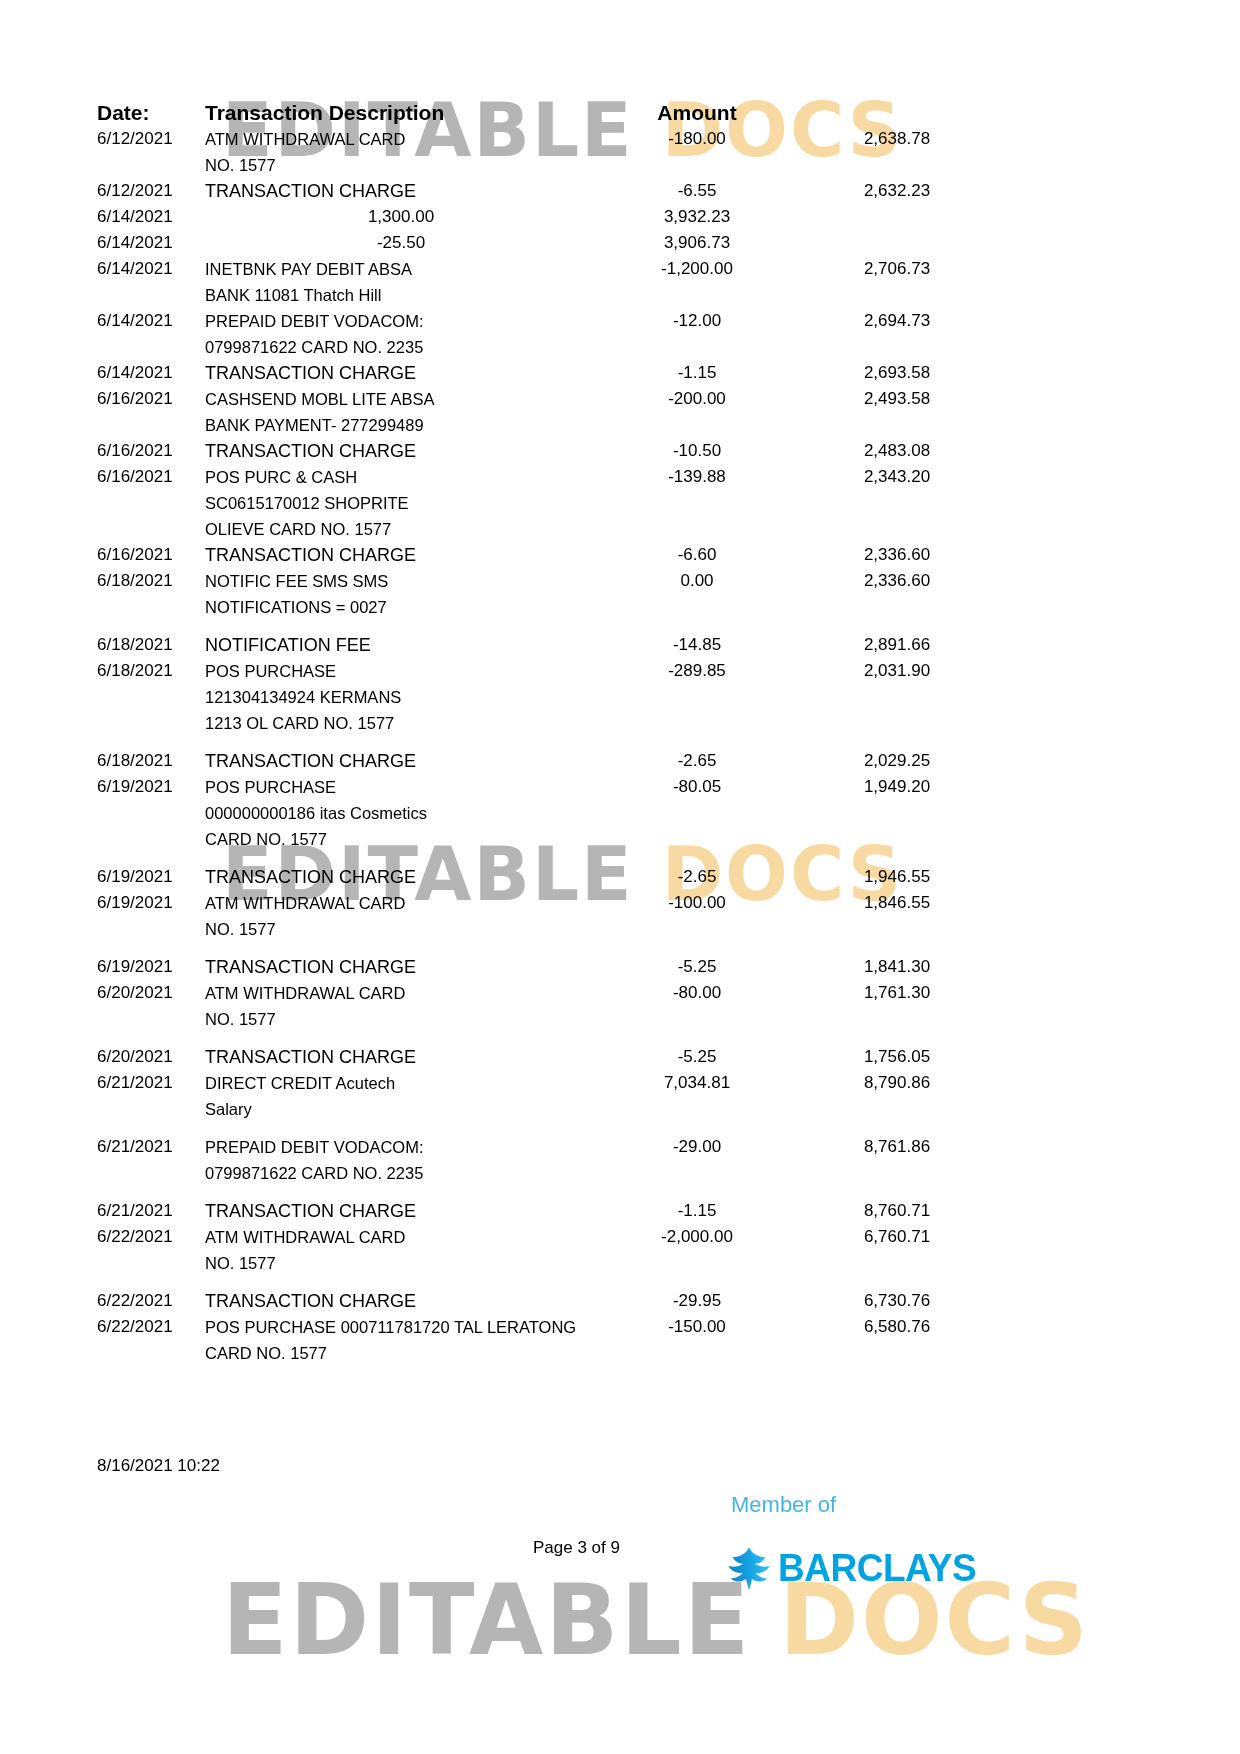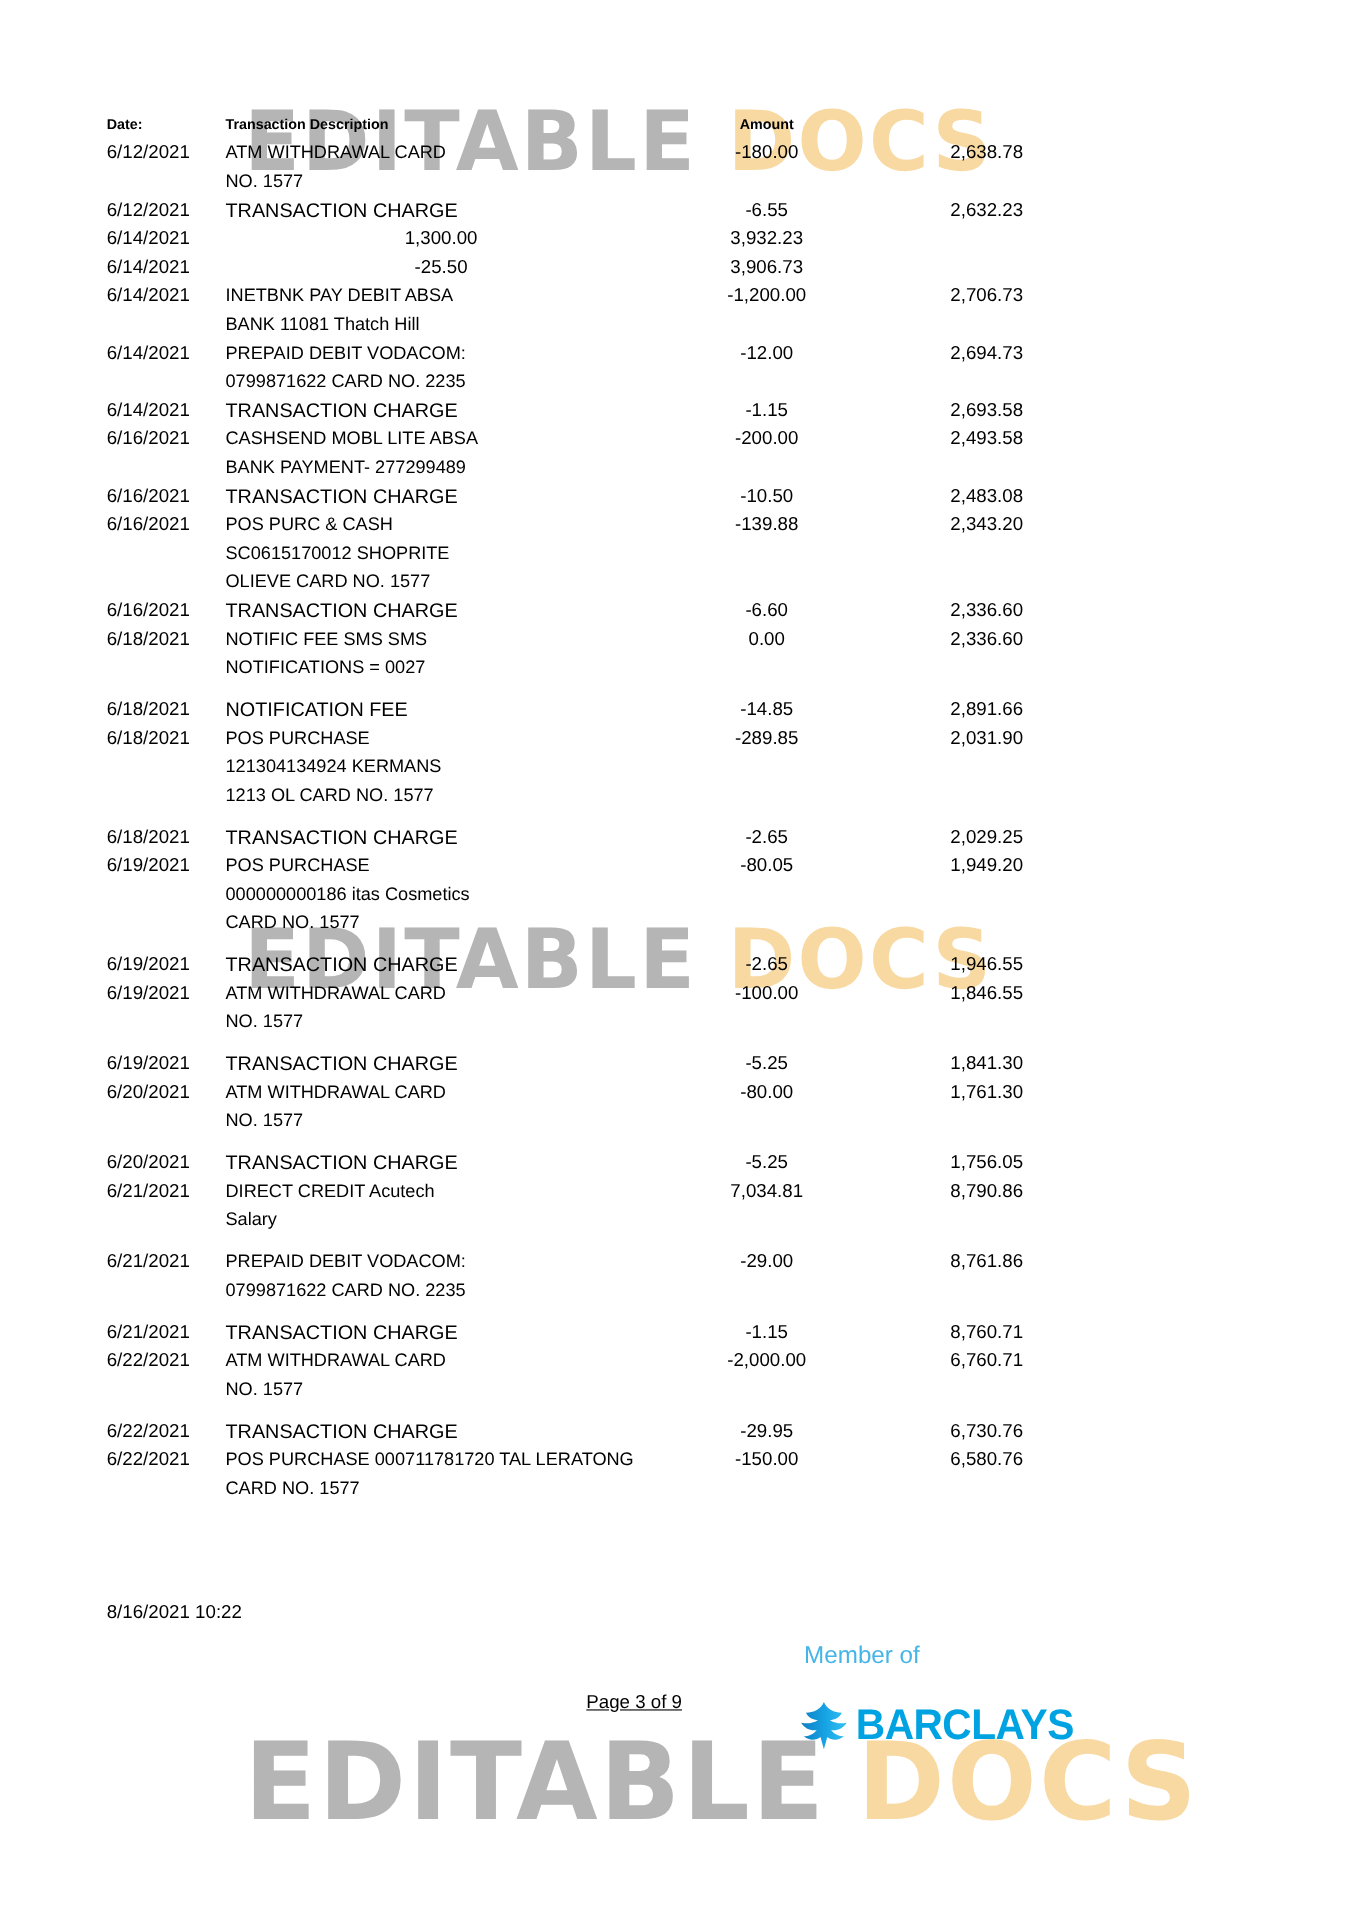--- a/index.html
+++ b/index.html
@@ -32,31 +32,31 @@
   .wm-bottom { top: 1572px; font-size: 96px; line-height: 96px; }
   .wm-w1 { margin-right: 28px; }
 
   
   .table { position: absolute; left: 97px; top: 100px; width: 900px; z-index: 1; }
   .t-head, .t-row {
     display: grid;
     grid-template-columns: 108px 392px 200px 200px;
     align-items: start;
   }
-  .t-head { font-weight: bold; font-size: 13px; line-height: 26px; }
+  .t-head { font-weight: bold; font-size: 21px; line-height: 26px; }
   .t-row  { font-size: 17px; line-height: 26px; }
   .cell-amount, .cell-balance { text-align: center; }
   .cell-desc { white-space: pre-line; font-size: 18px; }
   .cell-desc.desc-small { font-size: 16.5px; }
   .row-gap { margin-bottom: 12px; }
 
   
   .footer { position: absolute; inset: 0; z-index: 1; }
   .f-time   { position: absolute; left: 97px;  top: 1456px; font-size: 17px; }
-  .f-page   { position: absolute; left: 533px; top: 1538px; font-size: 17px; text-decoration: underline; }
+  .f-page   { position: absolute; left: 533px; top: 1538px; font-size: 17px; }
   .f-member { position: absolute; left: 731px; top: 1492px; font-size: 22px; }
   .f-brand  { position: absolute; left: 724px; top: 1543px; display: flex; align-items: center; text-align: right; }
   .eagle { display: inline-block; width: 50px; height: 50px; }
   .eagle svg { display: block; width: 100%; height: 100%; }
   .f-bank {
     font-weight: bold;
     font-size: 37px;
     letter-spacing: -0.5px;
     margin-left: 4px;
     transform: scaleY(1.05);

